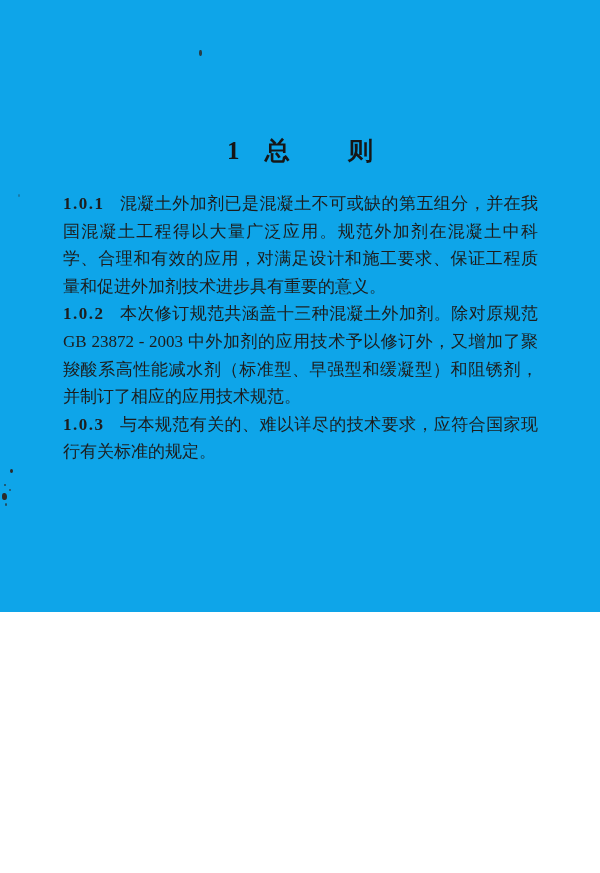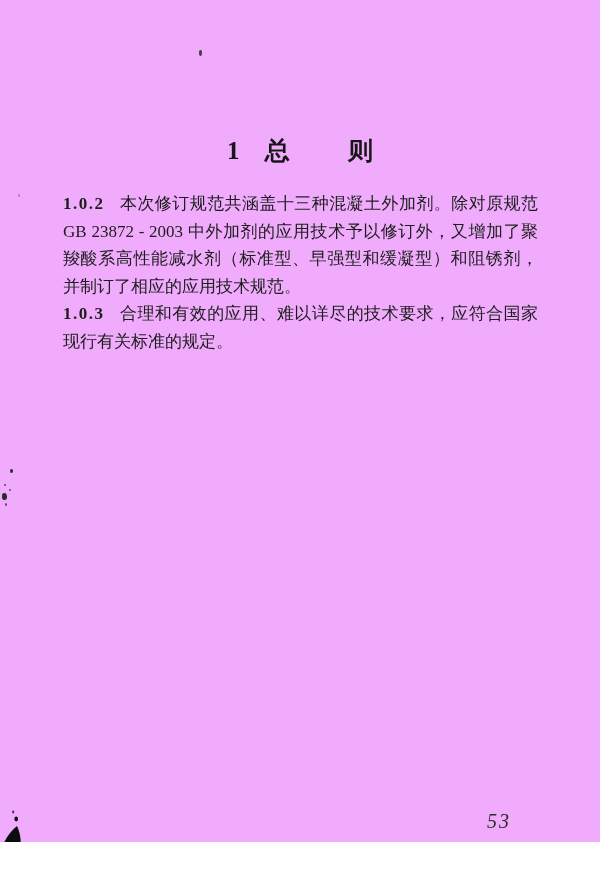--- a/index.html
+++ b/index.html
@@ -3,22 +3,22 @@
 <meta charset="utf-8">
 <style>
   html, body {
     margin: 0;
     padding: 0;
     background: #ffffff;
   }
   .paper {
     position: relative;
     width: 600px;
-    height: 842px;
-    background: #f0abfc;
+    height: 612px;
+    background: #0ea5e9;
     color: #1c1c1c;
     font-family: "Liberation Serif", "DejaVu Serif", serif;
     overflow: hidden;
   }
   .chapter-title {
     position: absolute;
     top: 134px;
     left: 0;
     width: 100%;
     margin: 0;
@@ -82,22 +82,23 @@
 
 <div class="paper">
 
   <h1 class="chapter-title">
     <span class="tnum">1</span>
     <span class="t1">总</span>
     <span class="t2">则</span>
   </h1>
 
   <div class="body-text">
+    <p class="clause"><span class="clause-num">1.0.1</span><span>混凝土外加剂已是混凝土不可或缺的第五组分，并在我国混凝土工程得以大量广泛应用。规范外加剂在混凝土中科学、合理和有效的应用，对满足设计和施工要求、保证工程质量和促进外加剂技术进步具有重要的意义。</span></p>
     <p class="clause"><span class="clause-num">1.0.2</span><span>本次修订规范共涵盖十三种混凝土外加剂。除对原规范 GB 23872 - 2003 中外加剂的应用技术予以修订外，又增加了聚羧酸系高性能减水剂（标准型、早强型和缓凝型）和阻锈剂，并制订了相应的应用技术规范。</span></p>
-    <p class="clause"><span class="clause-num">1.0.3</span><span>合理和有效的应用、难以详尽的技术要求，应符合国家现行有关标准的规定。</span></p>
+    <p class="clause"><span class="clause-num">1.0.3</span><span>与本规范有关的、难以详尽的技术要求，应符合国家现行有关标准的规定。</span></p>
   </div>
 
   <div class="page-number">53</div>
 
   <svg class="ink-blot" viewBox="0 0 24 68" xmlns="http://www.w3.org/2000/svg" aria-hidden="true">
     <path d="M17,21 C20,27 21.5,36 20.5,45 C19.5,54 16.5,62 13.5,68 L0,68 L0,49 C2,39 9,27 17,21 Z" fill="#0d0d0d"></path>
     <ellipse cx="16.2" cy="14" rx="1.8" ry="2.4" fill="#0d0d0d"></ellipse>
     <ellipse cx="13.2" cy="7" rx="1" ry="1.4" fill="#0d0d0d" opacity="0.8"></ellipse>
     <ellipse cx="20" cy="58" rx="1.4" ry="2" fill="#0d0d0d" opacity="0.9"></ellipse>
   </svg>

